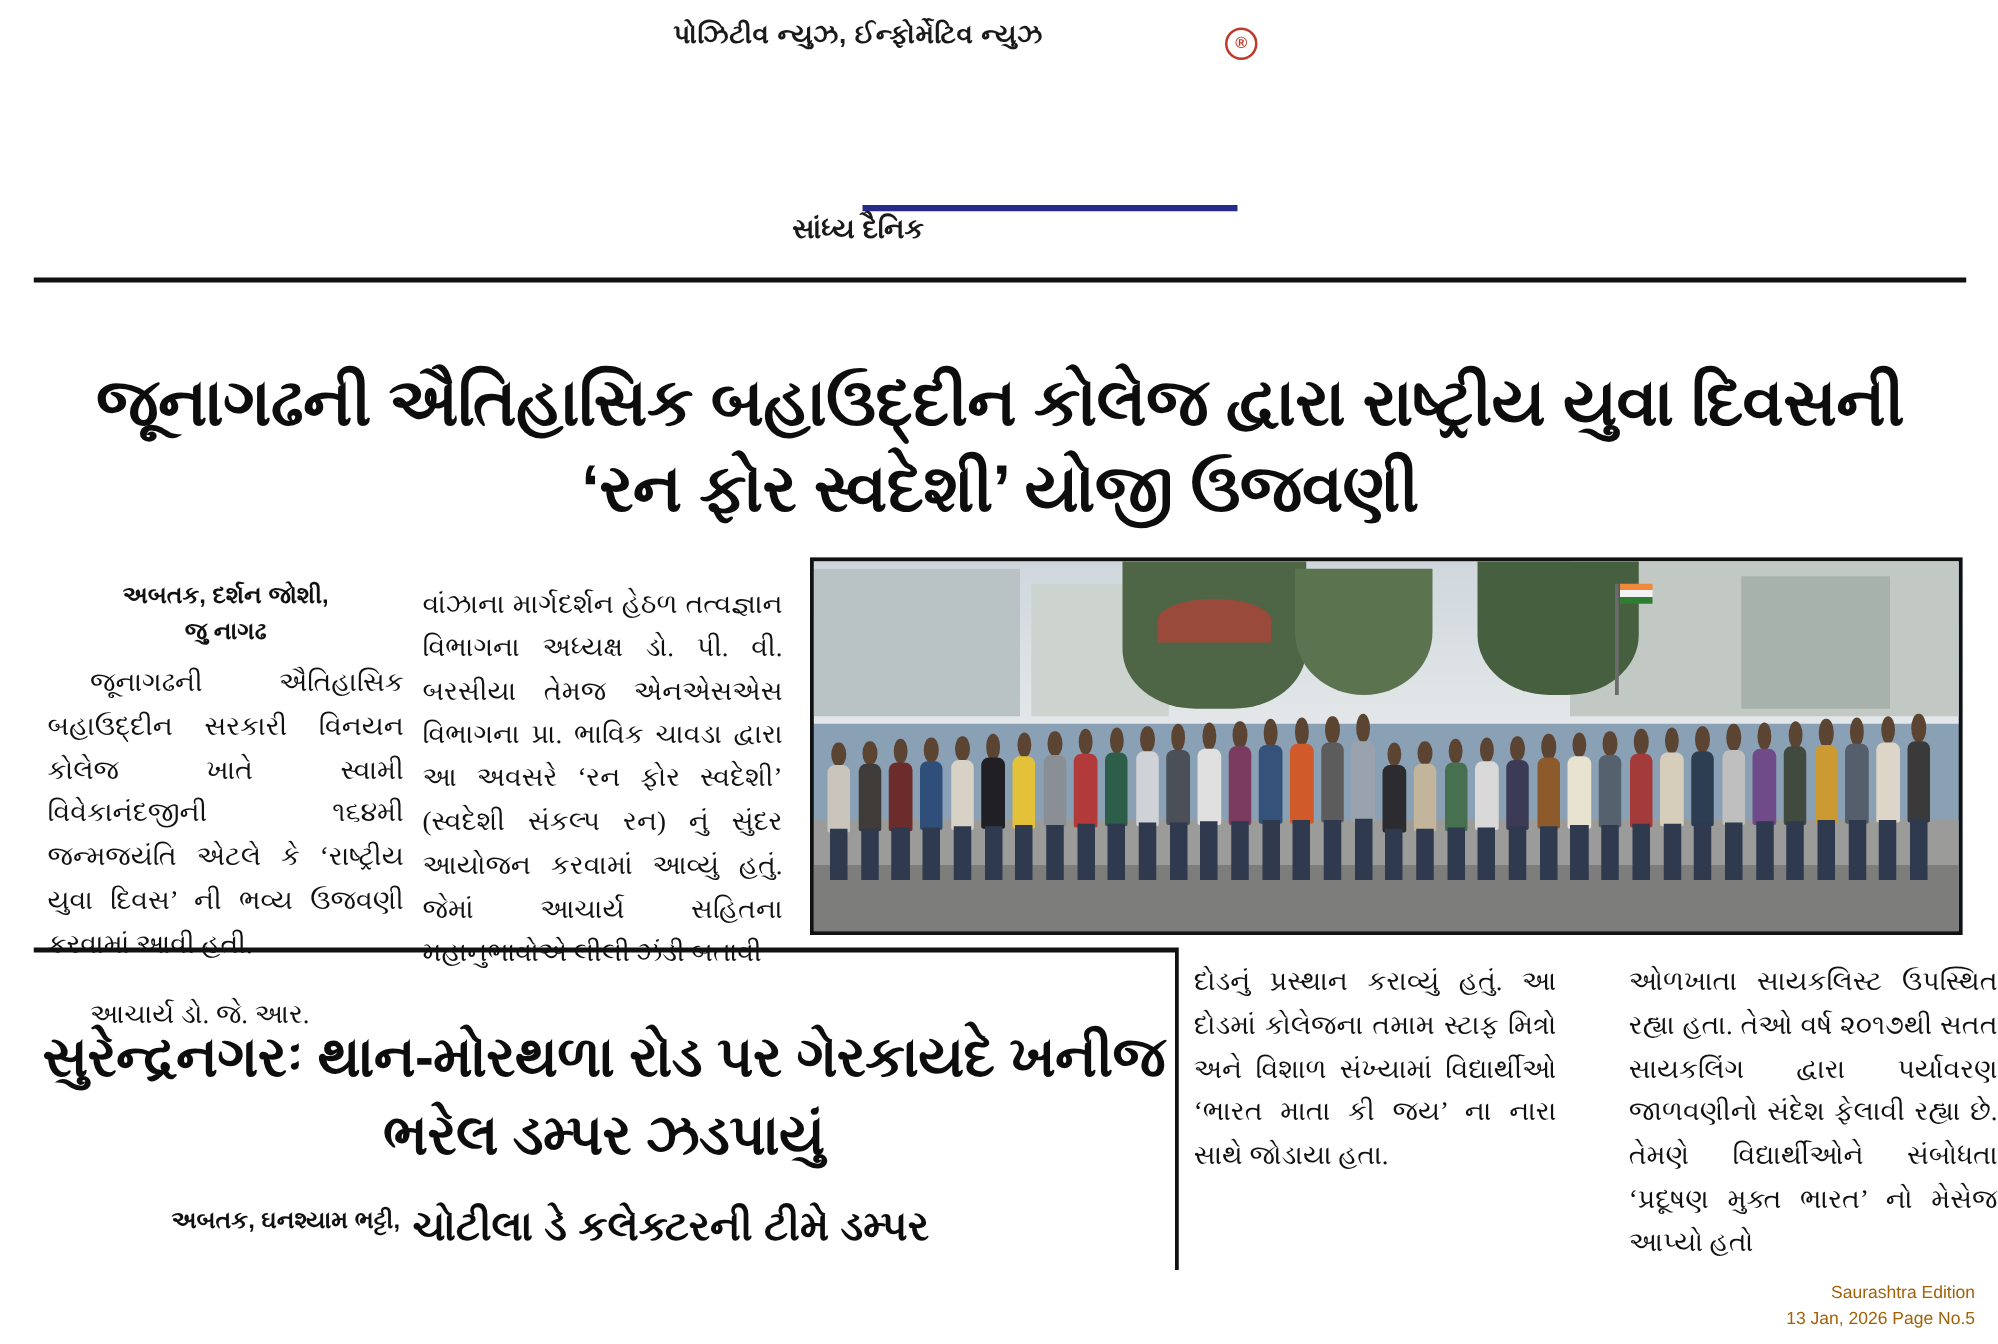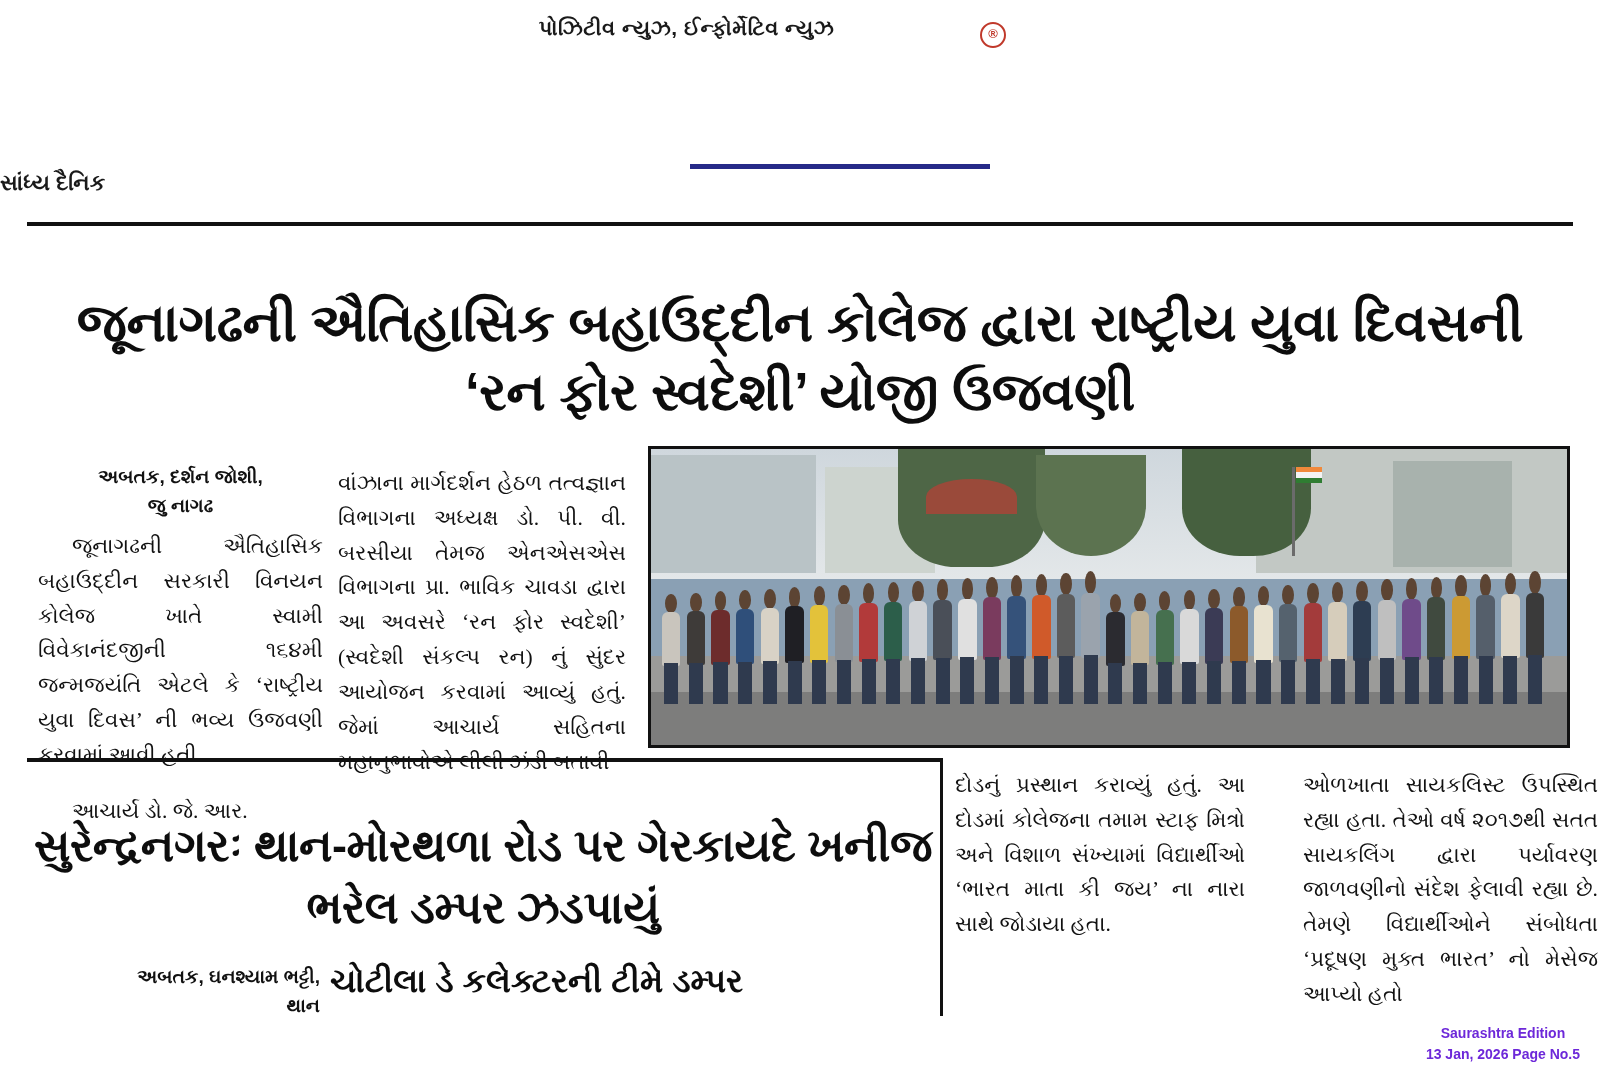--- a/index.html
+++ b/index.html
@@ -66,21 +66,21 @@
     left: 690px;
     top: 164px;
     width: 300px;
     height: 5px;
     background: #262a88;
   }
   .masthead-sub {
     position: absolute;
     left: 0; right: 0;
     top: 170px;
-    text-align: left;
+    text-align: center;
     font-family: "Liberation Sans", sans-serif;
     font-weight: bold;
     font-size: 22px;
     color: #1a1a1a;
   }
 
   .rule-thick {
     position: absolute;
     left: 27px;
     top: 222px;
@@ -286,26 +286,26 @@
     top: 760px;
     width: 295px;
     margin-left: 33px;
   }
 
   
   .footer {
     position: absolute;
     right: 18px;
     bottom: 10px;
-    text-align: center;
-    font-family: "Liberation Sans", sans-serif;
-    font-weight: bold;
+    text-align: right;
+    font-family: "Liberation Sans", sans-serif;
+    font-weight: normal;
     font-size: 14px;
     line-height: 1.5;
-    color: #6d28d9;
+    color: #a16207;
   }
 </style>
 </head>
 <body>
 
 <div class="masthead">
   <div class="masthead-tagline">પોઝિટીવ ન્યુઝ, ઈન્ફોર્મેટિવ ન્યુઝ</div>
   <div class="masthead-reg">®</div>
   <div class="masthead-underline"></div>
   <div class="masthead-sub">સાંધ્ય દૈનિક</div>
@@ -524,21 +524,20 @@
       </div>
     </div>
 </div>
 
 <div class="rule-mid"></div>
 <div class="rule-vert"></div>
 
 <h2 class="sub-headline">સુરેન્દ્રનગરઃ થાન-મોરથળા રોડ પર ગેરકાયદે ખનીજ ભરેલ ડમ્પર ઝડપાયું</h2>
 <div class="byline-2">
   <div>અબતક, ઘનશ્યામ ભટ્ટી,</div>
-  <div>થાન</div>
 </div>
 <div class="sub-deck">ચોટીલા ડે કલેક્ટરની ટીમે ડમ્પર</div>
 
 <div class="col-c">
   <p class="body-text">દોડનું પ્રસ્થાન કરાવ્યું હતું. આ દોડમાં કોલેજના તમામ સ્ટાફ મિત્રો અને વિશાળ સંખ્યામાં વિદ્યાર્થીઓ ‘ભારત માતા કી જય’ ના નારા સાથે જોડાયા હતા.</p>
 </div>
 
 <div class="col-d">
   <p class="body-text">ઓળખાતા સાયકલિસ્ટ ઉપસ્થિત રહ્યા હતા. તેઓ વર્ષ ૨૦૧૭થી સતત સાયકલિંગ દ્વારા પર્યાવરણ જાળવણીનો સંદેશ ફેલાવી રહ્યા છે. તેમણે વિદ્યાર્થીઓને સંબોધતા ‘પ્રદૂષણ મુક્ત ભારત’ નો મેસેજ આપ્યો હતો</p>
 </div>

